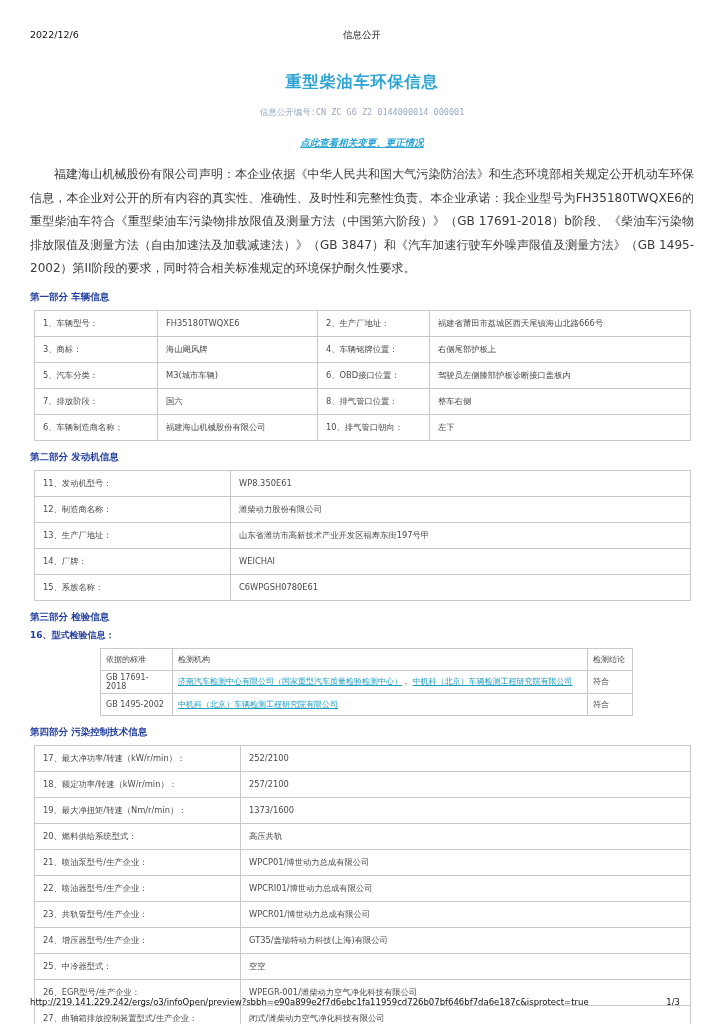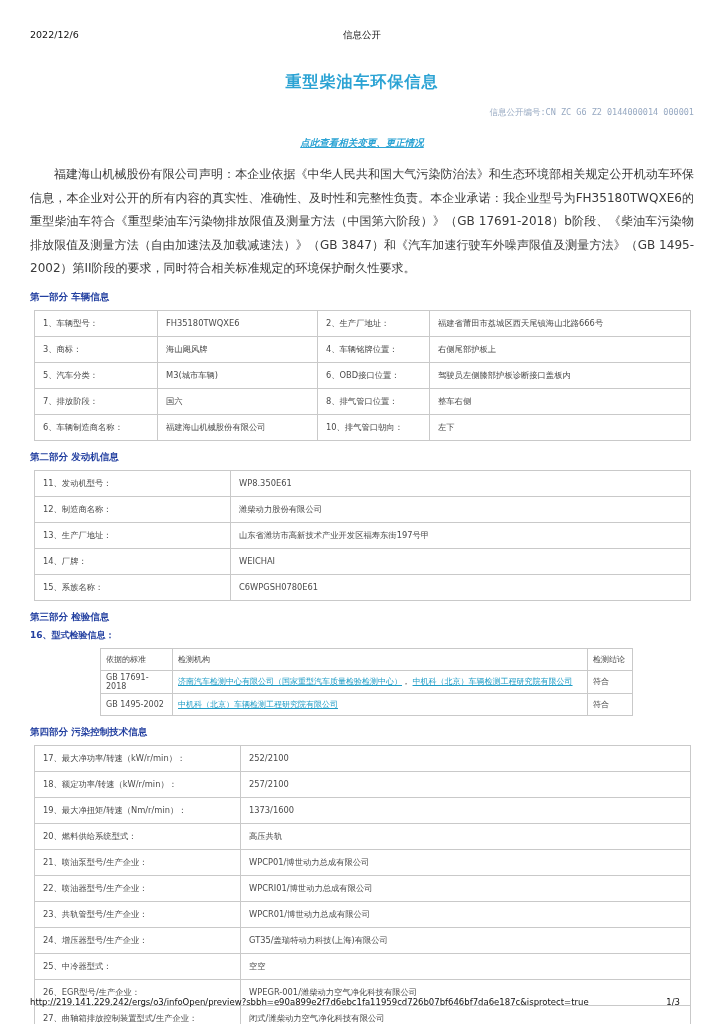--- a/index.html
+++ b/index.html
@@ -15,21 +15,21 @@
     font-size:9.5px; color:#111;
   }
   .print-header .side { width:200px; }
   .print-header .center { flex:1; text-align:center; }
   .content { position:absolute; top:0; left:0; right:0; padding:0 30px; }
   .doc-title {
     margin-top:72px; text-align:center;
     color:#2ba3d4; font-size:16px; font-weight:bold; letter-spacing:1px;
   }
   .doc-number {
-    margin-top:14px; text-align:right;
+    margin-top:14px; text-align:center;
     font-family:"DejaVu Sans Mono","Liberation Mono",monospace;
     font-size:8.5px; color:#97a9c2;
   }
   .link-row { margin-top:12px; text-align:center; }
   .link-row a {
     color:#2ba3d4; font-size:9.5px; font-weight:bold;
     text-decoration:underline; cursor:pointer;font-style:italic;
   }
   .declaration {
     margin-top:13px; font-size:12px; color:#3a3a3a;

